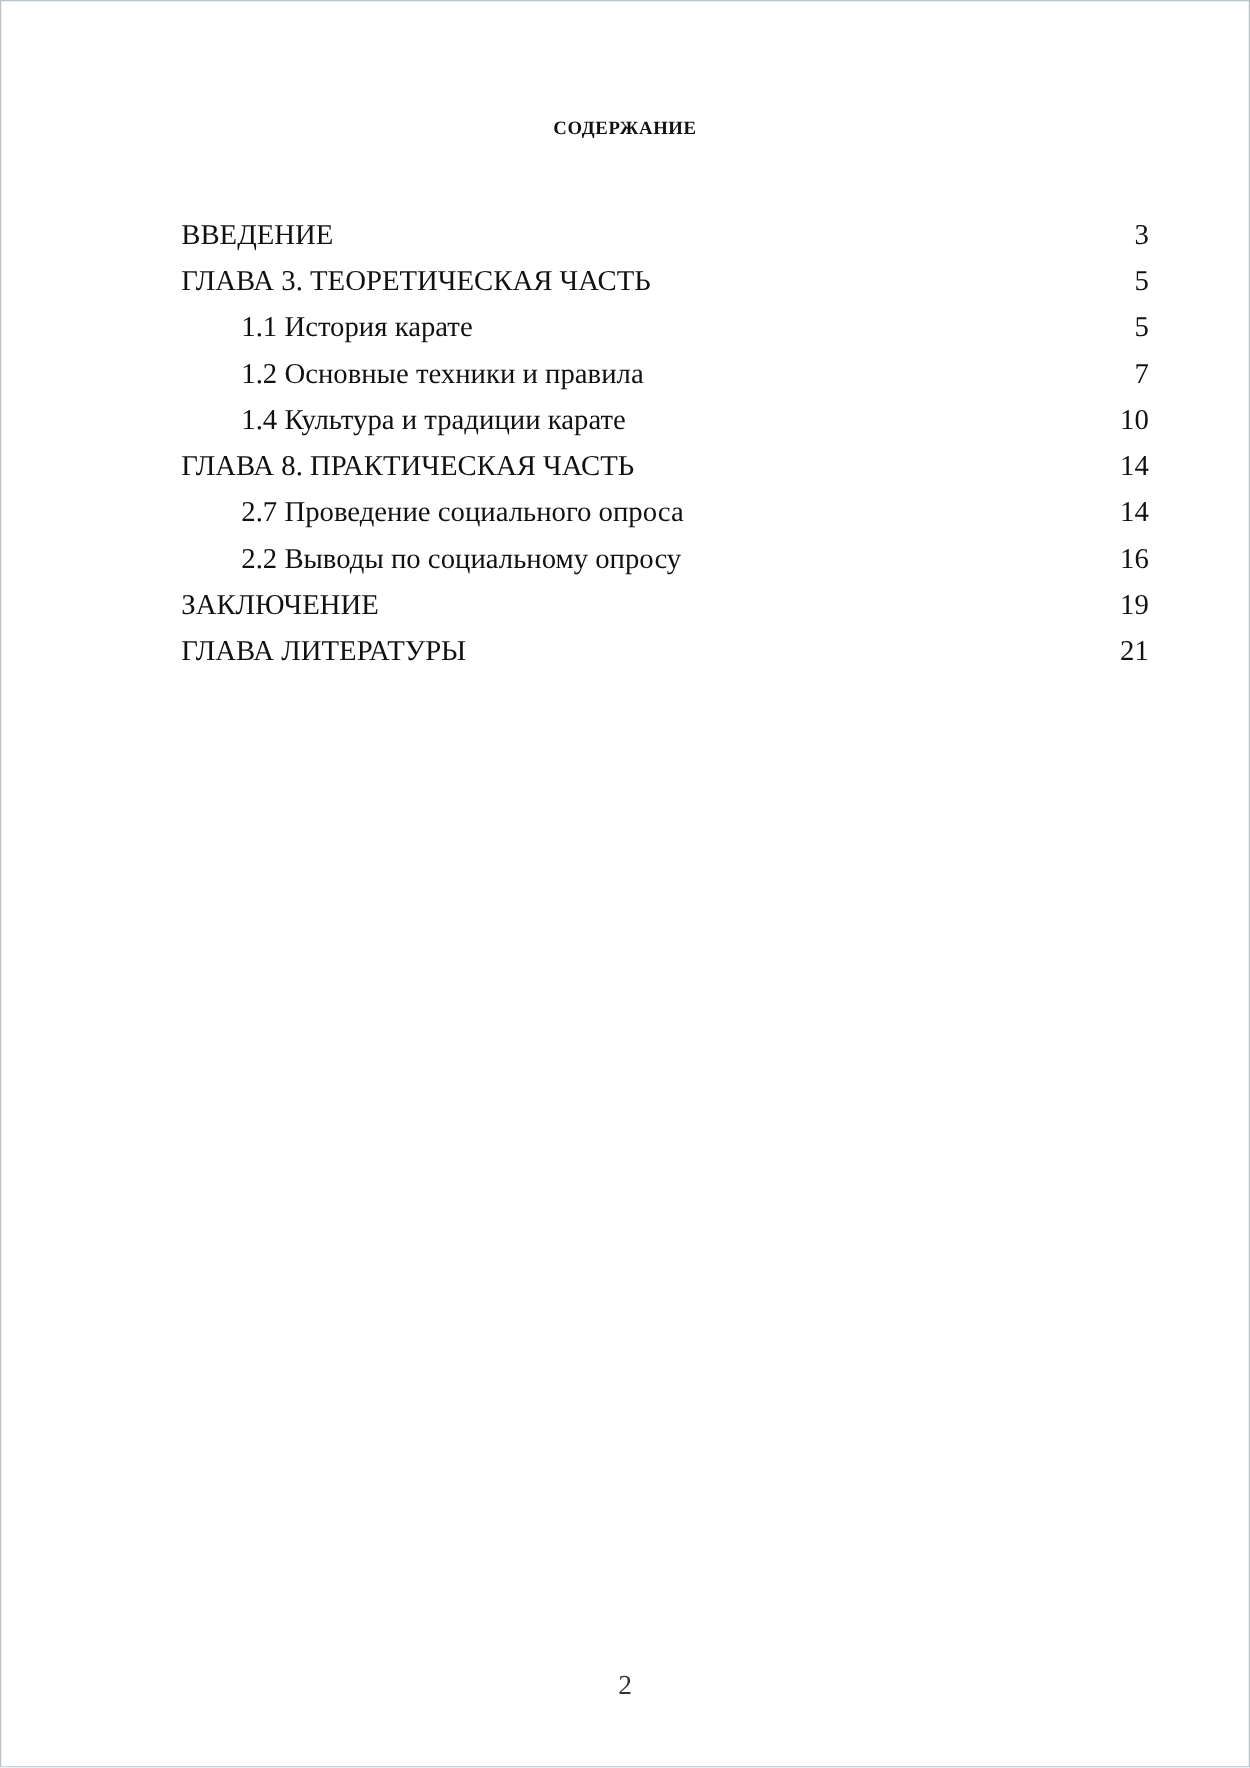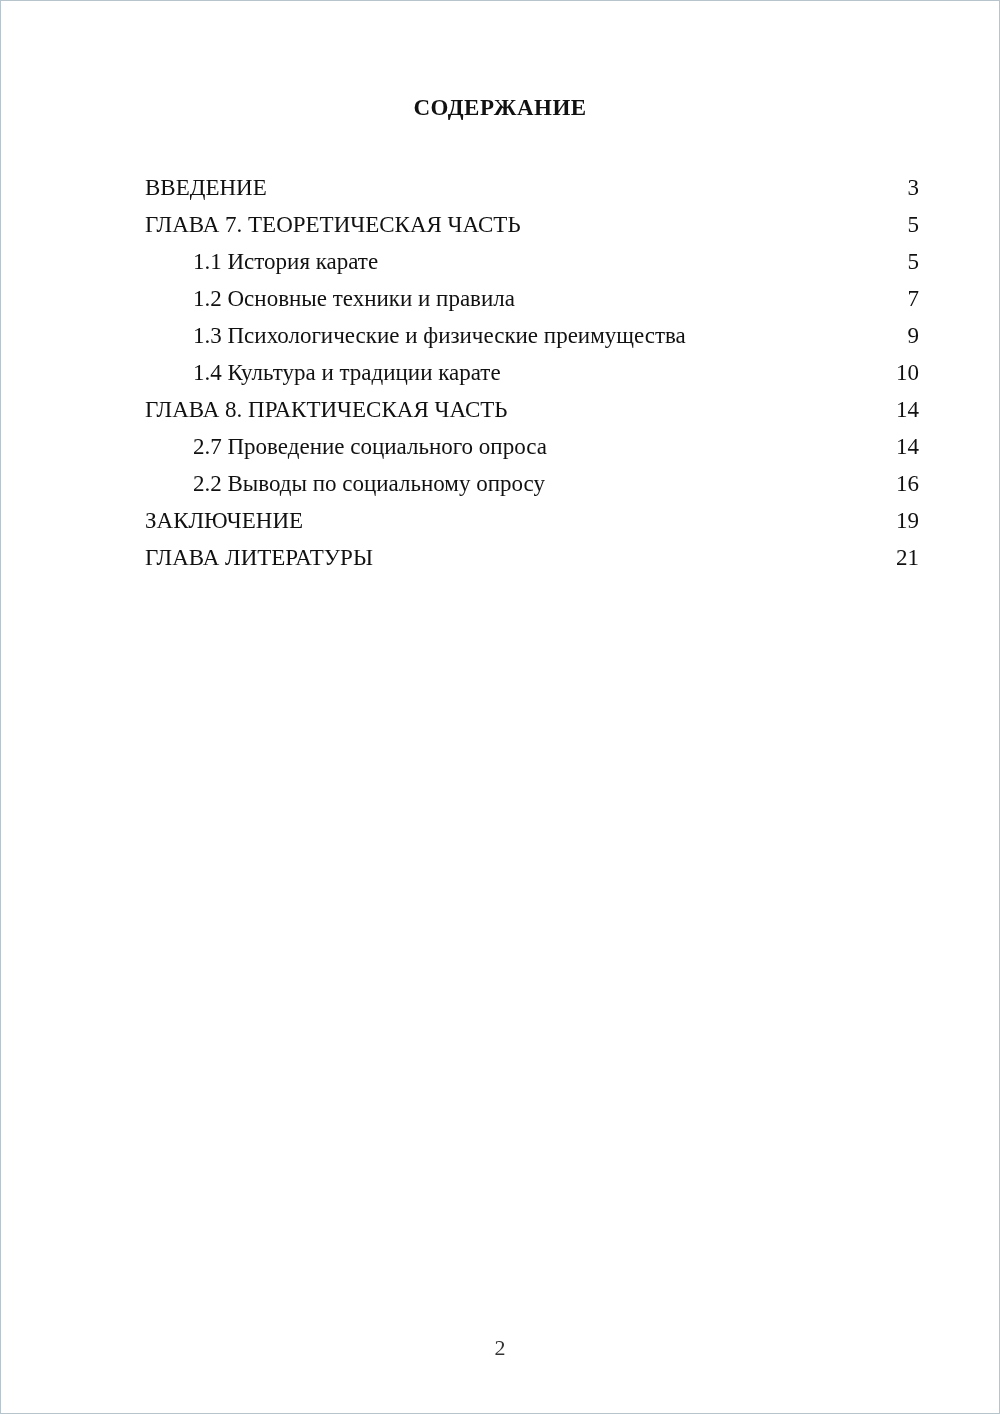--- a/index.html
+++ b/index.html
@@ -17,21 +17,21 @@
     background: #ffffff;
     border: 1px solid #b8c4cc;
     overflow: hidden;
   }
   .doc-title {
     position: absolute;
     top: 94px;
     left: 0;
     width: 100%;
     text-align: center;
-    font-size: 23px;
+    font-size: 15px;
     font-weight: bold;
     letter-spacing: 0.5px;
     color: #111111;
   }
   .toc {
     position: absolute;
     top: 168px;
     left: 144px;
     right: 80px;
   }
@@ -71,38 +71,34 @@
   <div class="doc-title">СОДЕРЖАНИЕ</div>
 
   <div class="toc">
 
     <div class="toc-row">
       <span class="toc-label">ВВЕДЕНИЕ</span>
       <span class="toc-page">3</span>
     </div>
 
     <div class="toc-row">
-      <span class="toc-label">ГЛАВА 7. ТЕОРЕТИЧЕСКАЯ ЧАСТЬ</span>
+      <span class="toc-label">ГЛАВА 3. ТЕОРЕТИЧЕСКАЯ ЧАСТЬ</span>
       <span class="toc-page">5</span>
     </div>
 
     <div class="toc-row level-1">
       <span class="toc-label">1.1 История карате</span>
       <span class="toc-page">5</span>
     </div>
 
     <div class="toc-row level-1">
       <span class="toc-label">1.2 Основные техники и правила</span>
       <span class="toc-page">7</span>
     </div>
 
-    <div class="toc-row level-1">
-      <span class="toc-label">1.3 Психологические и физические преимущества</span>
-      <span class="toc-page">9</span>
-    </div>
 
     <div class="toc-row level-1">
       <span class="toc-label">1.4 Культура и традиции карате</span>
       <span class="toc-page">10</span>
     </div>
 
     <div class="toc-row">
       <span class="toc-label">ГЛАВА 8. ПРАКТИЧЕСКАЯ ЧАСТЬ</span>
       <span class="toc-page">14</span>
     </div>

